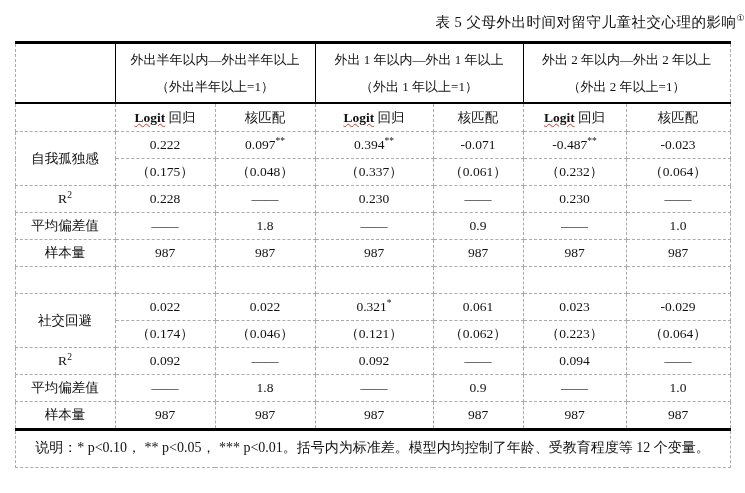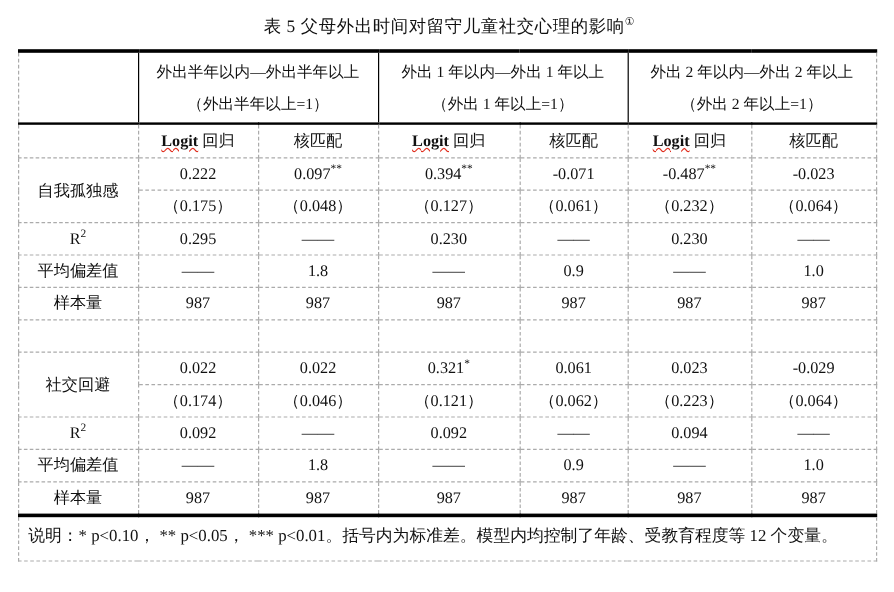--- a/index.html
+++ b/index.html
@@ -1,33 +1,33 @@
 <!DOCTYPE html>
 <html><head>
 <meta charset="utf-8">
 <style>
   html,body{margin:0;padding:0;background:#ffffff;}
   body{width:745px;height:493px;font-family:"Liberation Serif","DejaVu Serif",serif;color:#111;}
-  .title{ text-align:center; padding:13px 0 9px 4px; font-size:14.5px; letter-spacing:.5px;}
+  .title{ text-align:right; padding:13px 0 9px 4px; font-size:14.5px; letter-spacing:.5px;}
   .title sup{font-size:9px;}
   table{border-collapse:collapse; table-layout:fixed; width:715px; margin:0 auto; background:#fff;}
   td{border:1px dashed #ababab; text-align:center; font-size:13.5px; height:26px; padding:0 2px; overflow:hidden; white-space:nowrap;}
   
   tr.group-row td{border-top:3px solid #000; border-bottom:2px solid #000; height:58px;}
   tr.group-row td.grp{border-left:1.5px solid #000;}
   tr.group-row td .ghl{line-height:27px; font-size:13px;}
   
   tr.method-row td{height:27px;}
   .spell{text-decoration:underline; text-decoration-style:wavy; text-decoration-color:#e03020; text-decoration-thickness:1px;font-weight:bold;}
   sup.stars{font-size:9.5px; line-height:0;}
   sup.exp{font-size:9.5px; line-height:0;}
   td.lbl{font-size:13.5px;}
   tr.spacer td{height:26px;}
   
-  tr.note-row td{border-top:3px solid #000; text-align:left; white-space:normal; font-size:14px; line-height:26px; padding:4px 8px 6px 8px; height:auto;}
+  tr.note-row td{border-top:3px solid #000; text-align:center; white-space:normal; font-size:14px; line-height:26px; padding:4px 8px 6px 8px; height:auto;}
 </style>
 </head>
 <body>
 
 <div class="title"><span>表 5 父母外出时间对留守儿童社交心理的影响</span><sup>①</sup></div>
 
 <table>
   <colgroup>
     <col style="width:100px">
       <col style="width:100px">
@@ -70,28 +70,28 @@
     <td><span>0.222</span><sup class="stars"></sup></td>
     <td><span>0.097</span><sup class="stars">**</sup></td>
     <td><span>0.394</span><sup class="stars">**</sup></td>
     <td><span>-0.071</span><sup class="stars"></sup></td>
     <td><span>-0.487</span><sup class="stars">**</sup></td>
     <td><span>-0.023</span><sup class="stars"></sup></td>
   </tr>
   <tr>
     <td>（0.175）</td>
     <td>（0.048）</td>
-    <td>（0.127）</td>
+    <td>（0.337）</td>
     <td>（0.061）</td>
     <td>（0.232）</td>
     <td>（0.064）</td>
   </tr>
   <tr>
     <td class="lbl"><span>R</span><sup class="exp">2</sup></td>
-    <td>0.295</td>
+    <td>0.228</td>
     <td>——</td>
     <td>0.230</td>
     <td>——</td>
     <td>0.230</td>
     <td>——</td>
   </tr>
   <tr>
     <td class="lbl">平均偏差值</td>
     <td>——</td>
     <td>1.8</td>

